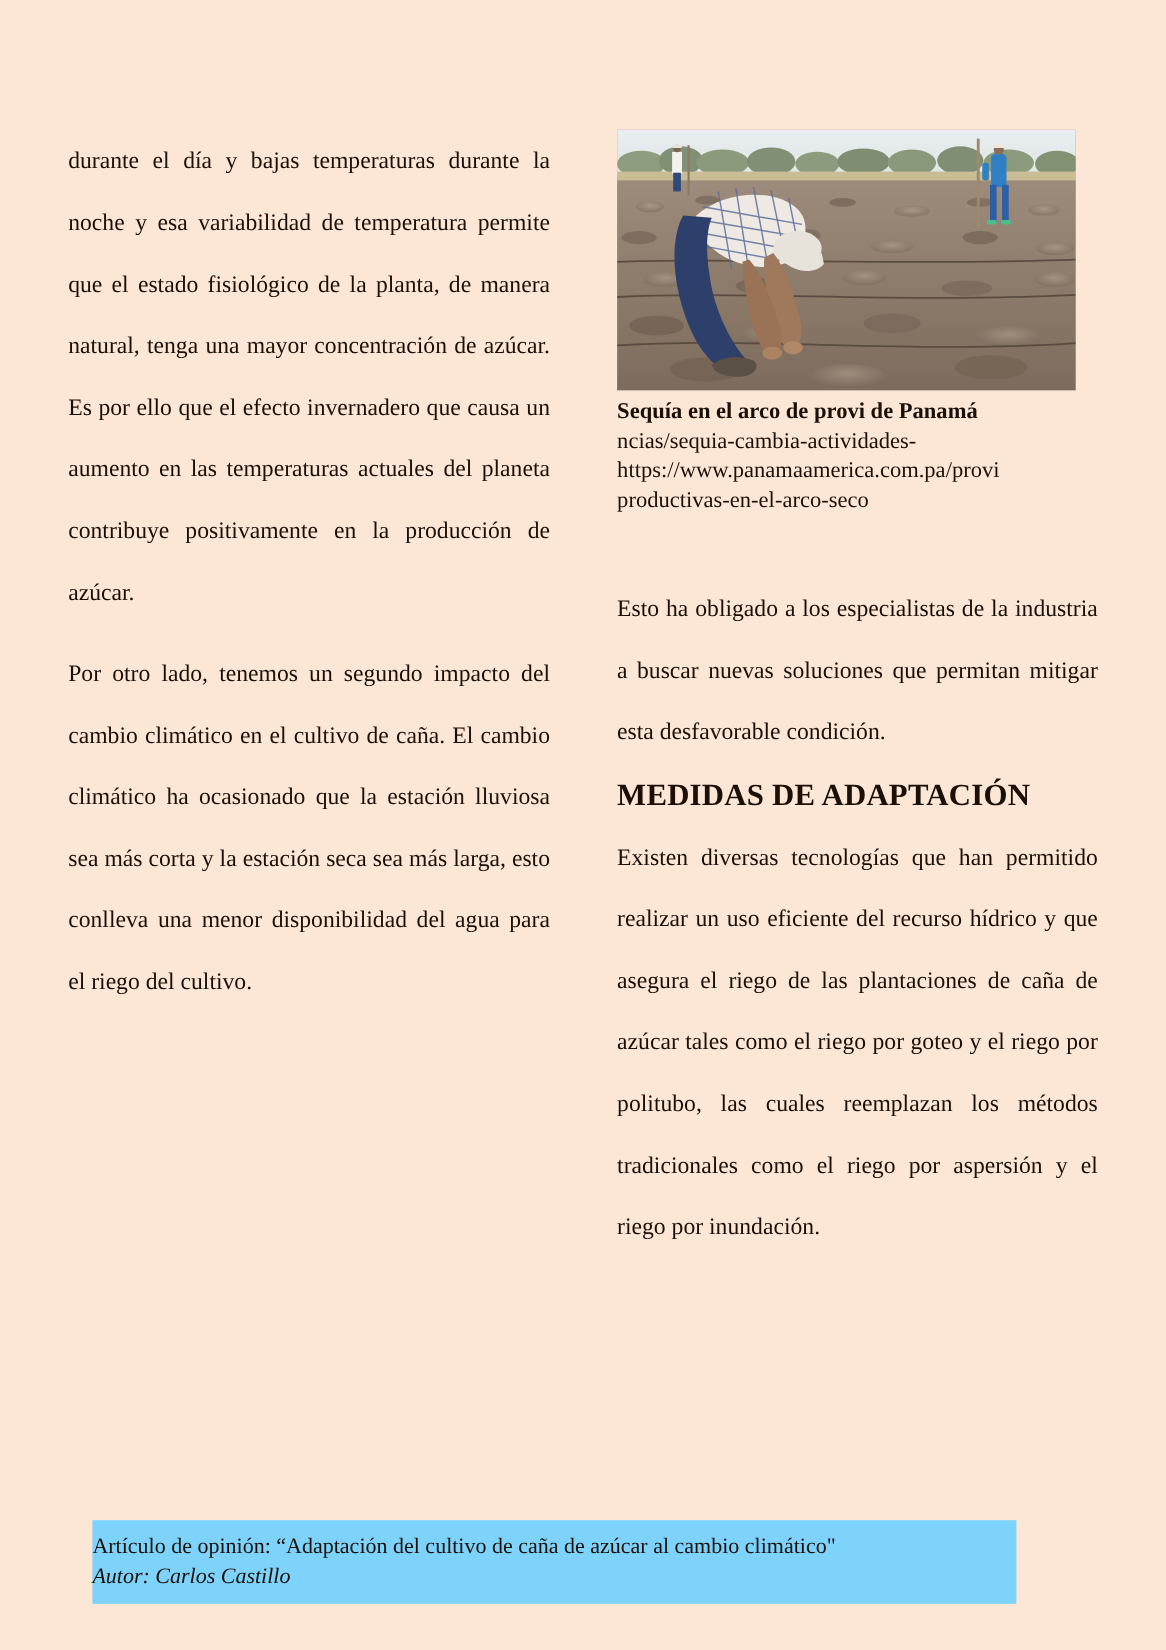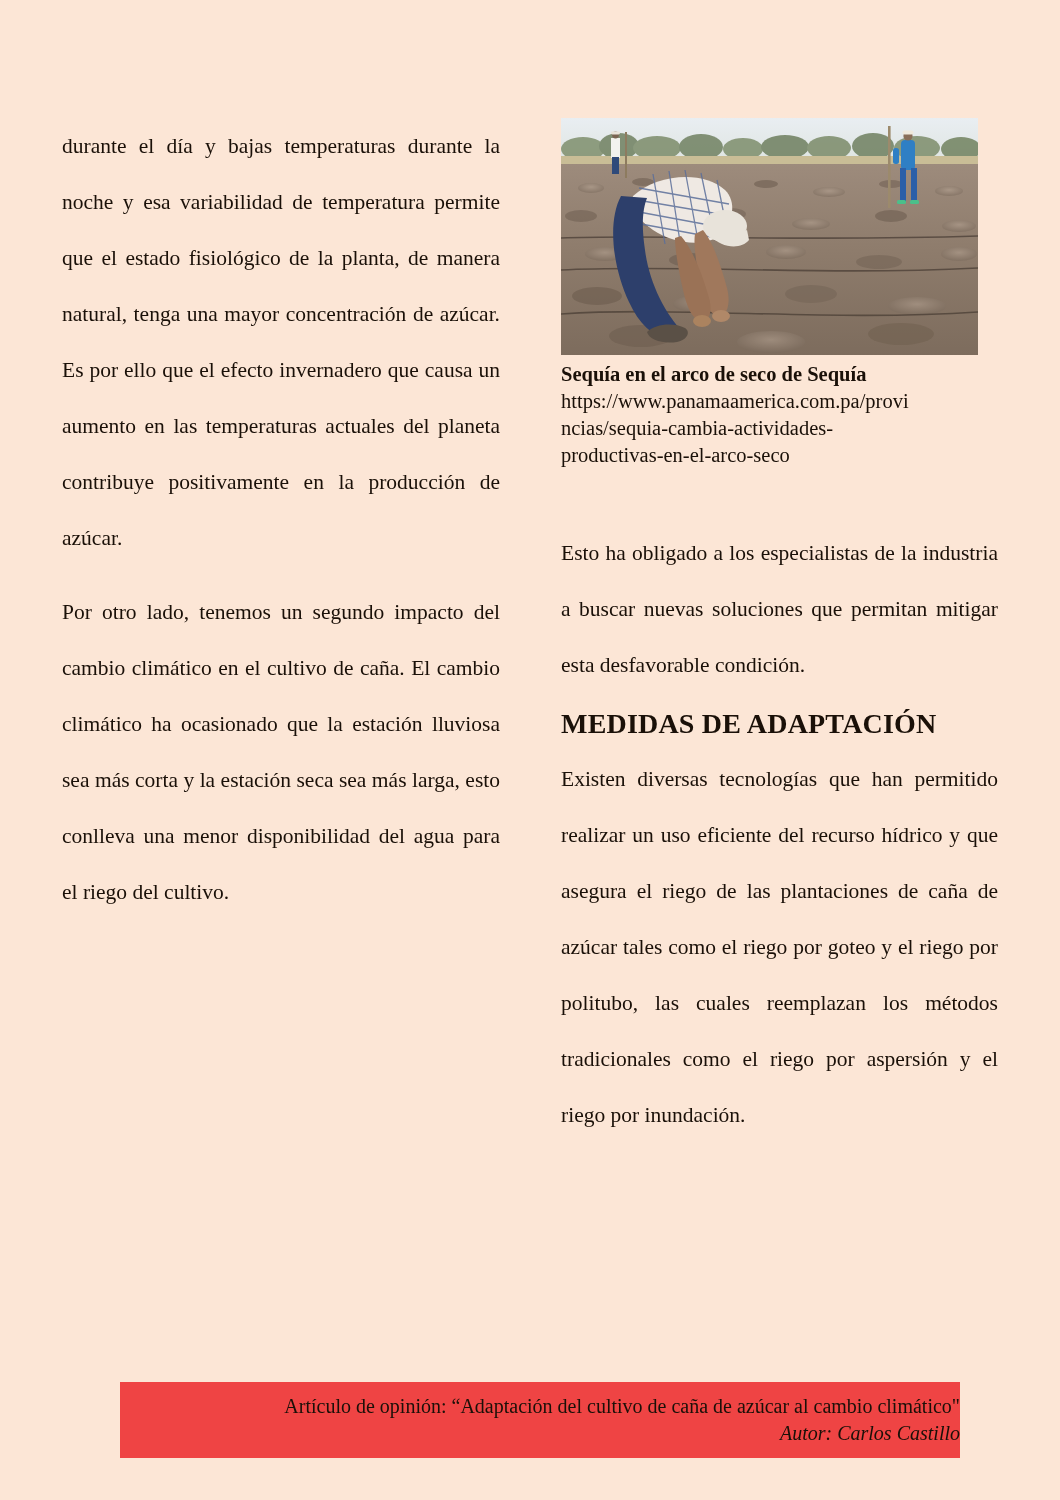--- a/index.html
+++ b/index.html
@@ -103,28 +103,28 @@
     margin: 14px 0 10px 0;
     font-size: 28px;
     line-height: 34px;
     font-weight: bold;
     letter-spacing: 0.2px;
   }
 
   
   .footer-band {
     position: absolute;
-    left: 120px;
+    left: 84px;
     top: 1382px;
     width: 840px;
     height: 76px;
-    background: #ef4444;
+    background: #7dd3fc;
     display: flex;
     flex-direction: column;
-    align-items: flex-end;
+    align-items: flex-start;
     justify-content: center;
   }
   .footer-line {
     font-size: 20px;
     line-height: 27px;
     text-align: center;
     color: #1a1008;
     white-space: nowrap;
   }
   .footer-line.author {
@@ -258,23 +258,23 @@
               </g>
               <path d="M142,112 C152,124 160,148 166,170 C170,186 166,196 160,198 C152,200 146,190 142,176 C136,152 132,128 134,116 Z" fill="#a0785c"></path>
               <path d="M120,118 C132,132 142,158 148,180 C152,194 148,202 142,203 C134,204 128,194 124,180 C118,156 114,132 114,120 Z" fill="#9a7256"></path>
               <ellipse cx="160" cy="198" rx="9" ry="6" fill="#b08868"></ellipse>
               <ellipse cx="141" cy="203" rx="9" ry="6" fill="#ab835f"></ellipse>
             </g>
           </svg>
         </div>
 
         <figcaption class="caption">
-          <span class="caption-title">Sequía en el arco de seco de Sequía</span>
+          <span class="caption-title">Sequía en el arco de provi de Panamá</span>
+          <span class="caption-line">ncias/sequia-cambia-actividades-</span>
           <span class="caption-line">https://www.panamaamerica.com.pa/provi</span>
-          <span class="caption-line">ncias/sequia-cambia-actividades-</span>
           <span class="caption-line">productivas-en-el-arco-seco</span>
         </figcaption>
       </figure>
 
       <div class="fig-spacer"></div>
 
       <p class="body-par">Esto ha obligado a los especialistas de la industria a buscar nuevas soluciones que permitan mitigar esta desfavorable condición.</p>
 
       <h2 class="section-head">MEDIDAS DE ADAPTACIÓN</h2>
 

